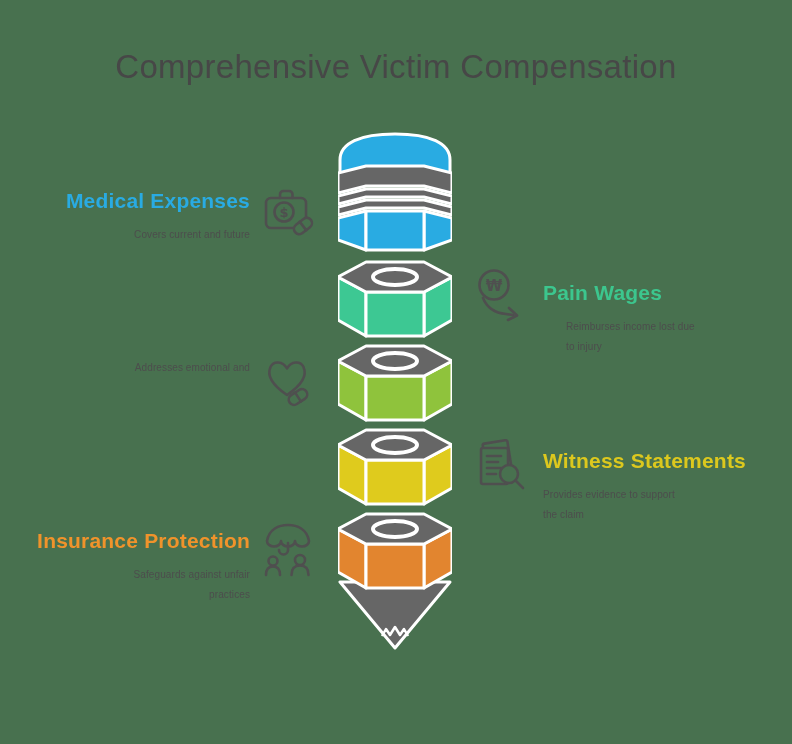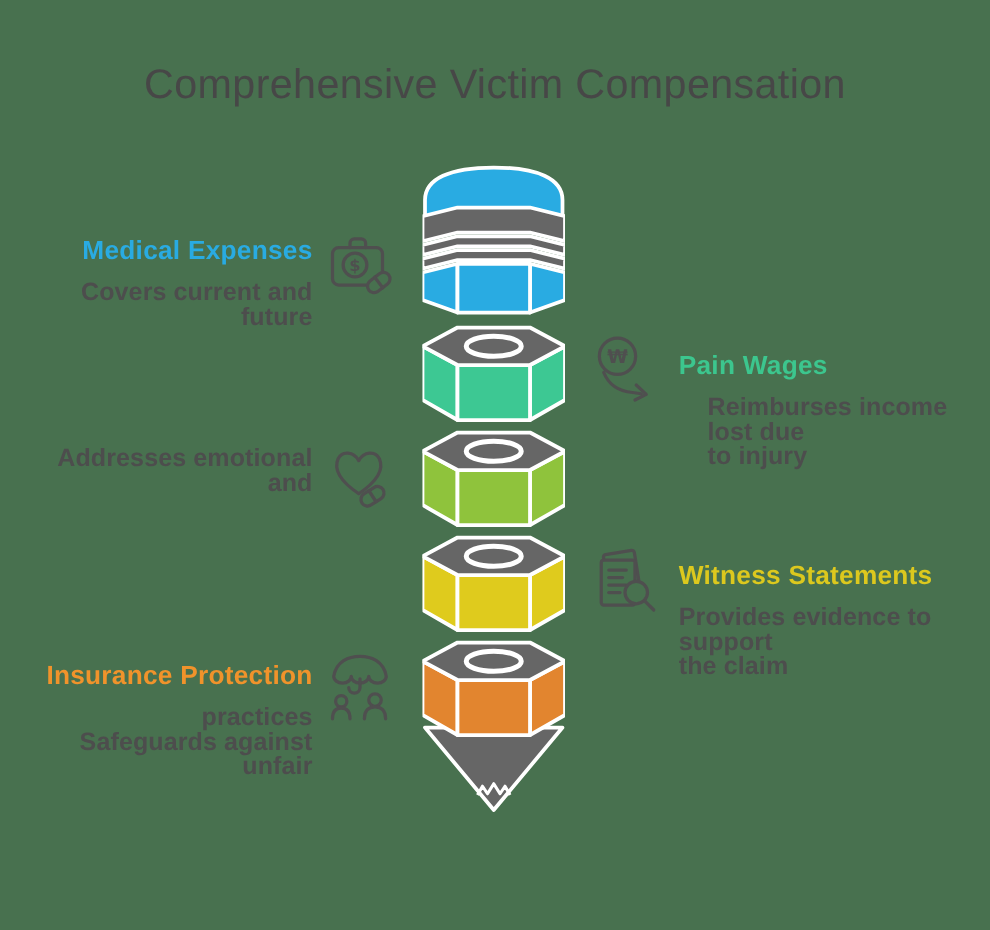--- a/index.html
+++ b/index.html
@@ -18,21 +18,21 @@
   .item{position:absolute;}
   .item.left{left:20px;width:230px;text-align:right;}
   .item.right{left:543px;width:215px;text-align:left;}
   .item h3{
     margin:0 0 11px 0;
     font-size:21px;font-weight:bold;line-height:26px;
     letter-spacing:.2px;white-space:nowrap;
   }
   .item.left h3{margin-right:0;}
   .item p{
-    margin:0;font-size:20px;font-weight:bold;line-height:19.5px;
+    margin:0;font-size:10px;font-weight:normal;line-height:19.5px;
     letter-spacing:.1px;
   }
   .item p span{display:block;}
   .pencil{position:absolute;left:338px;top:130px;}
   .pencil polygon,.pencil path{stroke:#FFFFFF;stroke-width:3;stroke-linejoin:round;}
   .pencil .ring{fill:none;stroke:#FFFFFF;stroke-width:4;}
   .pencil .jag{fill:none;stroke:#FFFFFF;stroke-width:2.5;stroke-linejoin:round;}
   .icon{position:absolute;overflow:visible;}
   .icon path,.icon rect,.icon circle,.icon line,.icon polyline,.icon ellipse{
     fill:none;stroke:#4F4F4F;stroke-width:2.6;
@@ -161,22 +161,22 @@
     <line x1="15" y1="25" x2="26" y2="25"></line>
     <line x1="15" y1="31" x2="29" y2="31"></line>
     <line x1="15" y1="37" x2="24" y2="37"></line>
     <circle class="knock" cx="37" cy="37" r="9"></circle>
     <line x1="43.5" y1="43.5" x2="51" y2="51"></line>
   </svg>
 
   <div class="item left" style="top:528px">
     <h3 style="color: rgb(240, 147, 43);">Insurance Protection</h3>
     <p style="color: rgb(77, 77, 77);">
+      <span>Safeguards against unfair</span>
       <span>practices</span>
-      <span>Safeguards against unfair</span>
     </p>
   </div>
   <svg class="icon" style="left:260px;top:522px" width="58" height="58" viewBox="0 0 58 58">
     <path d="M7,19 C9,7 19,3 28,3 C37,3 47,7 49,19 A7,5.5 0 0 1 35,19 A7,5.5 0 0 1 21,19 A7,5.5 0 0 1 7,19 Z"></path>
     <path d="M28,21 V28 A4.5,4.5 0 0 1 19,28"></path>
     <circle class="knock" cx="13" cy="39" r="4.5"></circle>
     <path d="M6,53 C6,47 9,44.5 13,44.5 C17,44.5 20,47 20,53"></path>
     <circle class="knock" cx="40" cy="38" r="5"></circle>
     <path d="M31.5,53 C31.5,46 35.5,43.5 40,43.5 C44.5,43.5 48.5,46 48.5,53"></path>
   </svg>

